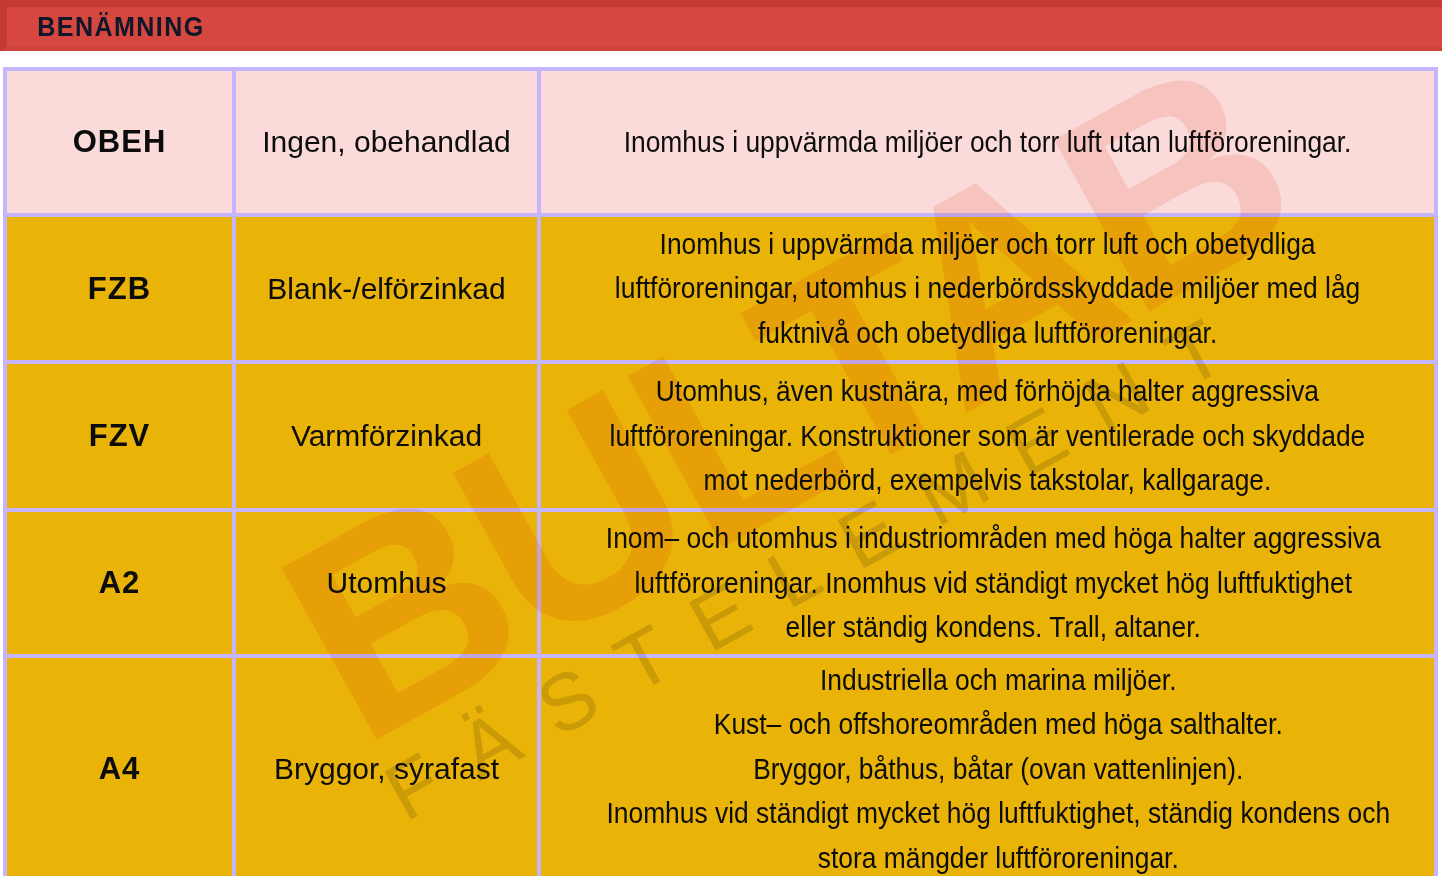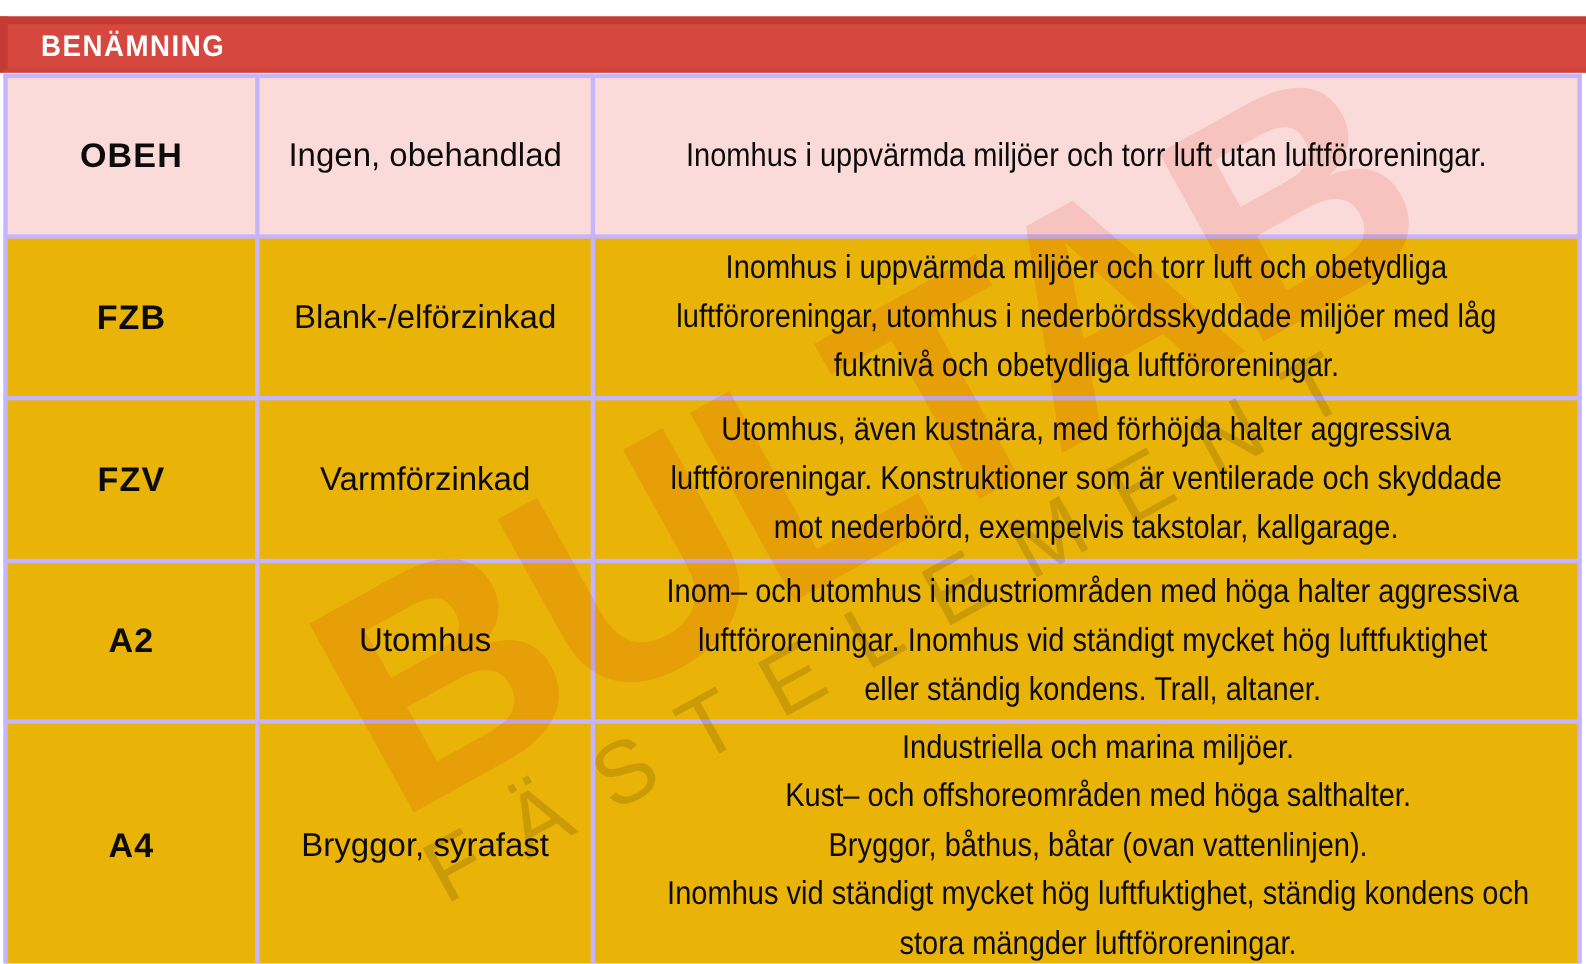--- a/index.html
+++ b/index.html
@@ -9,31 +9,31 @@
     background:#ffffff;
     font-family:"Liberation Sans", sans-serif;
     position:relative;
     overflow:hidden;
     color:#0c0c0c;
   }
   .page { position:absolute; inset:0; }
 
   
   .thead {
-    position:absolute; left:0; top:15px;
+    position:absolute; left:0; top:0;
     width:1442px; height:51px;
     background:#d6473f;
     border-top:7px solid #c33b34;
     border-left:7px solid #c33b34;
     border-bottom:4px solid #cd423a;
     box-sizing:border-box;
     display:grid;
     grid-template-columns:228px 305px 1fr;
     align-items:center;
-    color:#ffffff;
+    color:#0f172a;
     font-weight:bold;
     font-size:27px;
     letter-spacing:1.5px;
   }
   .th { text-align:center; white-space:nowrap; }
 
   
   .tbl {
     position:absolute; left:3px; top:67px;
     width:1435px; height:806px;

